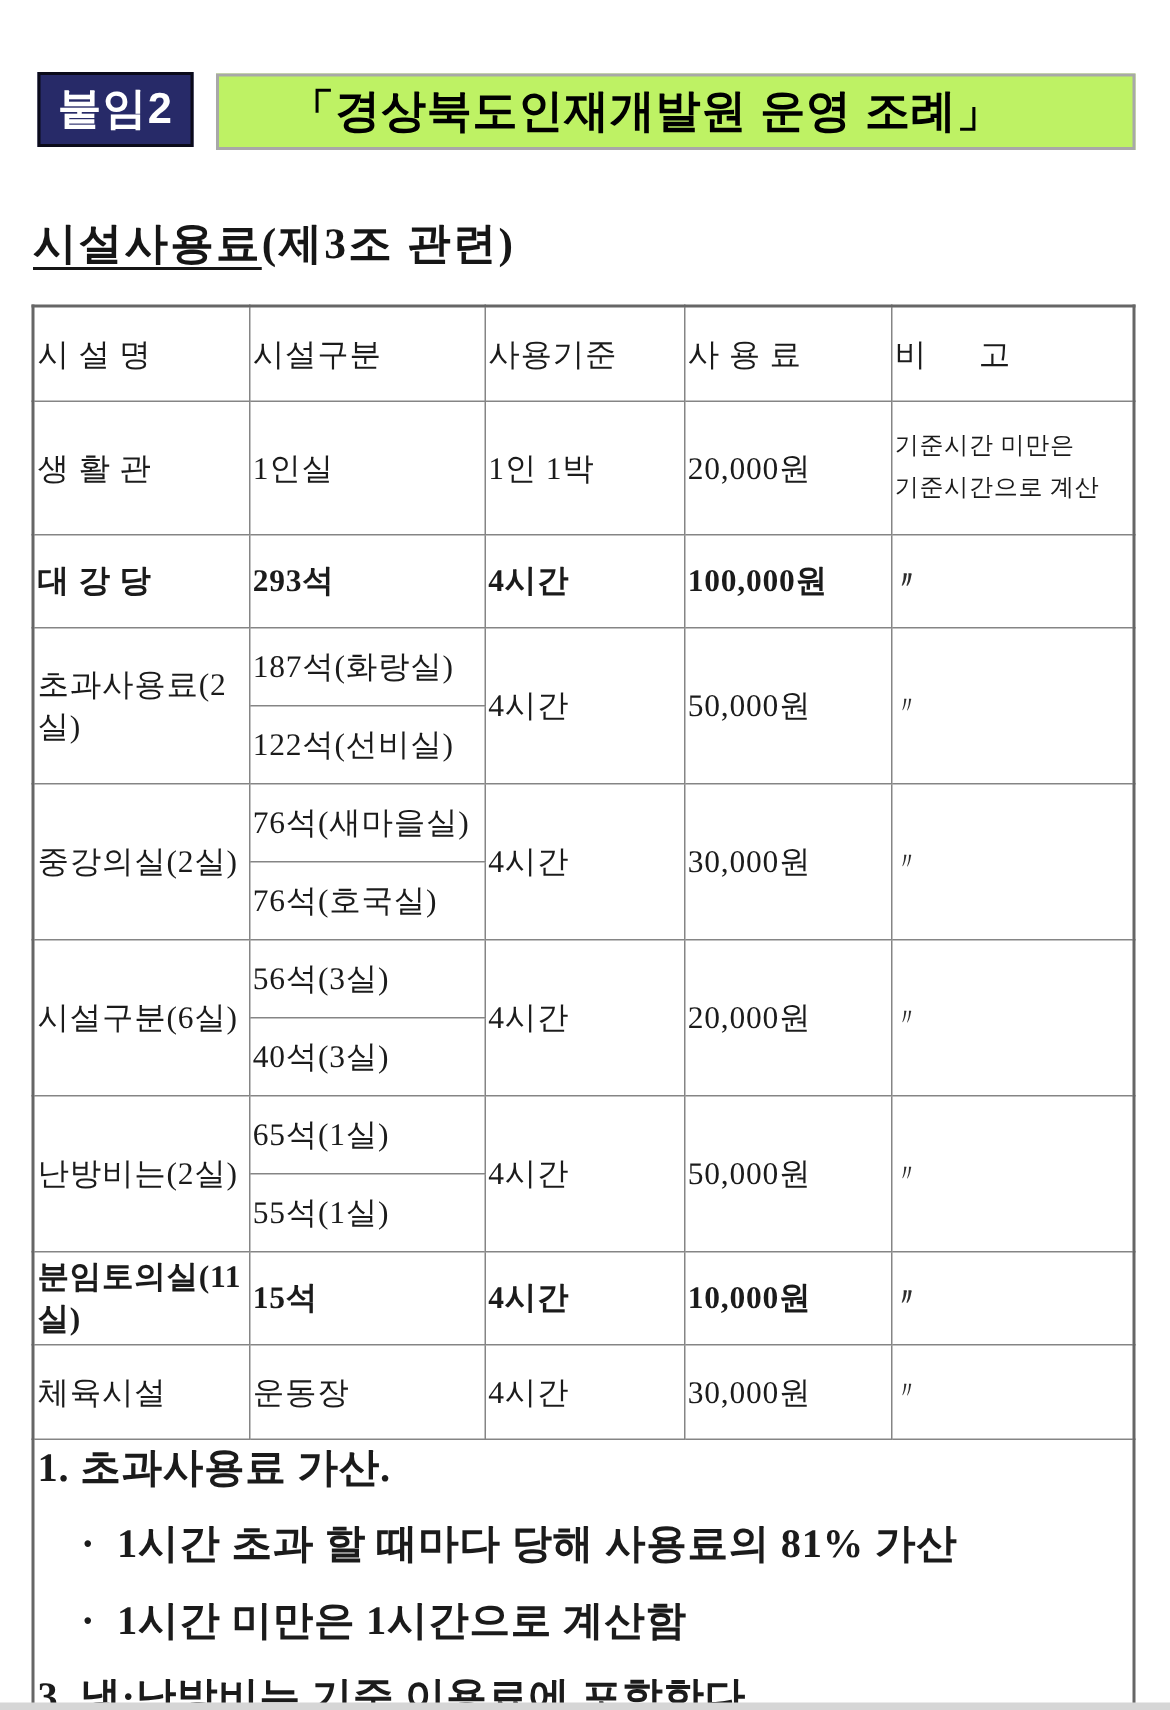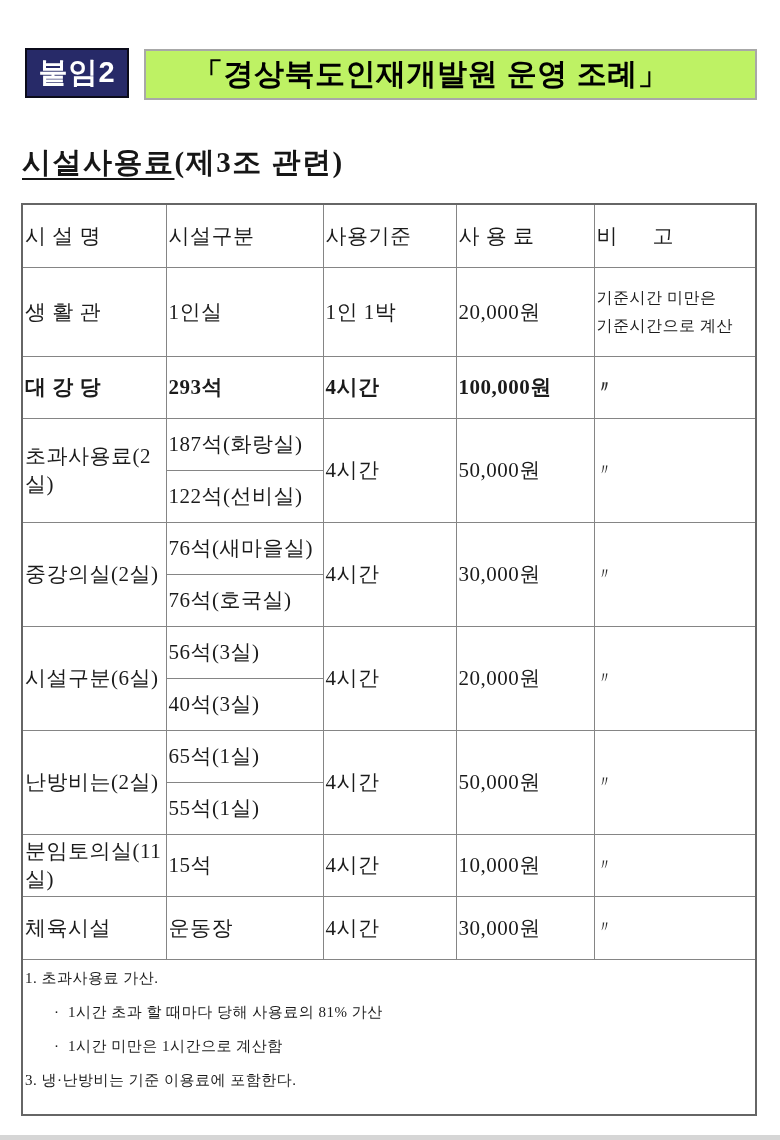--- a/index.html
+++ b/index.html
@@ -63,43 +63,44 @@
     border: 1px solid #858585;
     vertical-align: middle;
     padding: 0 2px;
     overflow: hidden;
   }
   .fee-table .th { white-space: pre; }
   tr.r-head   { height: 63px; }
   tr.r-lodge  { height: 89px; }
   tr.r-hall   { height: 62px; font-weight: bold; }
   tr.r-sub    { height: 52px; }
-  tr.r-semin  { height: 62px; }
+  tr.r-semin  { height: 62px; font-weight: bold; }
   tr.r-sport  { height: 63px; margin-left: 36px; }
   .remark-multi {
     text-align: left;
     padding: 4px 6px 4px 9px;
     font-size: 16px;
     line-height: 1.7;
     letter-spacing: 0.5px;
   }
   .ditto { font-size: 16px; color: #2e2e2e; }
 
   
   .notes-cell {
     height: 156px;
     text-align: left;
     vertical-align: top;
     padding: 22px 8px 0 23px;
   }
   .note-line {
-    font-size: 15px;
+    font-size: 27px;
     margin-bottom: 15px;
     letter-spacing: 0.5px;
     white-space: pre;
+    font-weight: bold;
   }
   .note-line.indented { padding-left: 29px; }
 
   .page-bottom-edge {
     position: absolute; left: 0; right: 0; bottom: 0; height: 5px;
     background: #d6d6d6;
   }
 </style>
 </head>
 <body>

